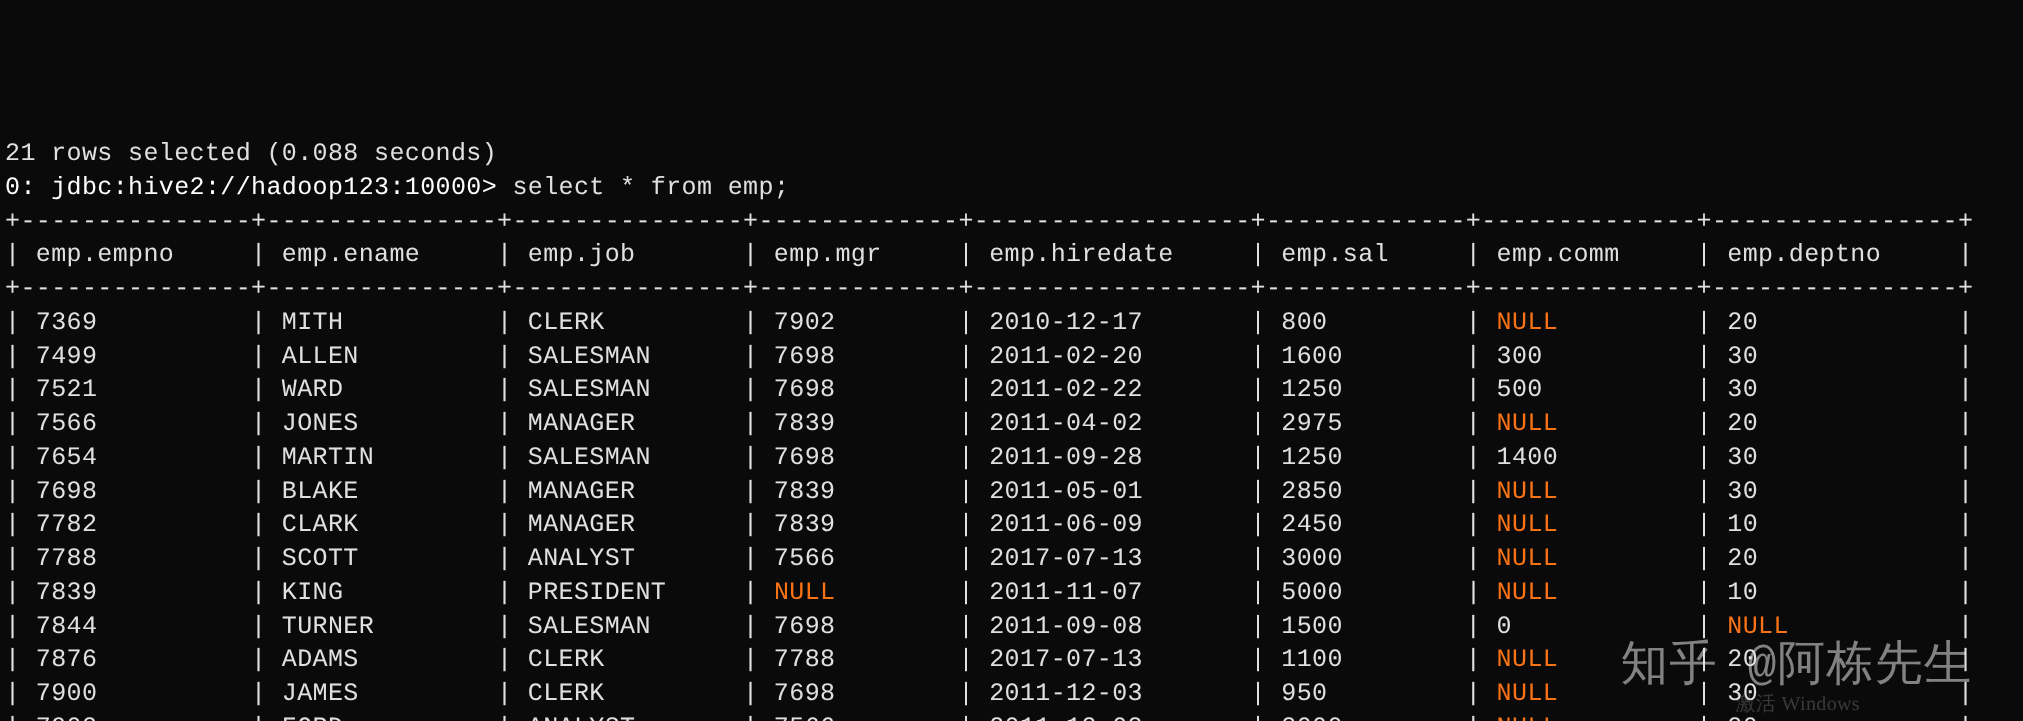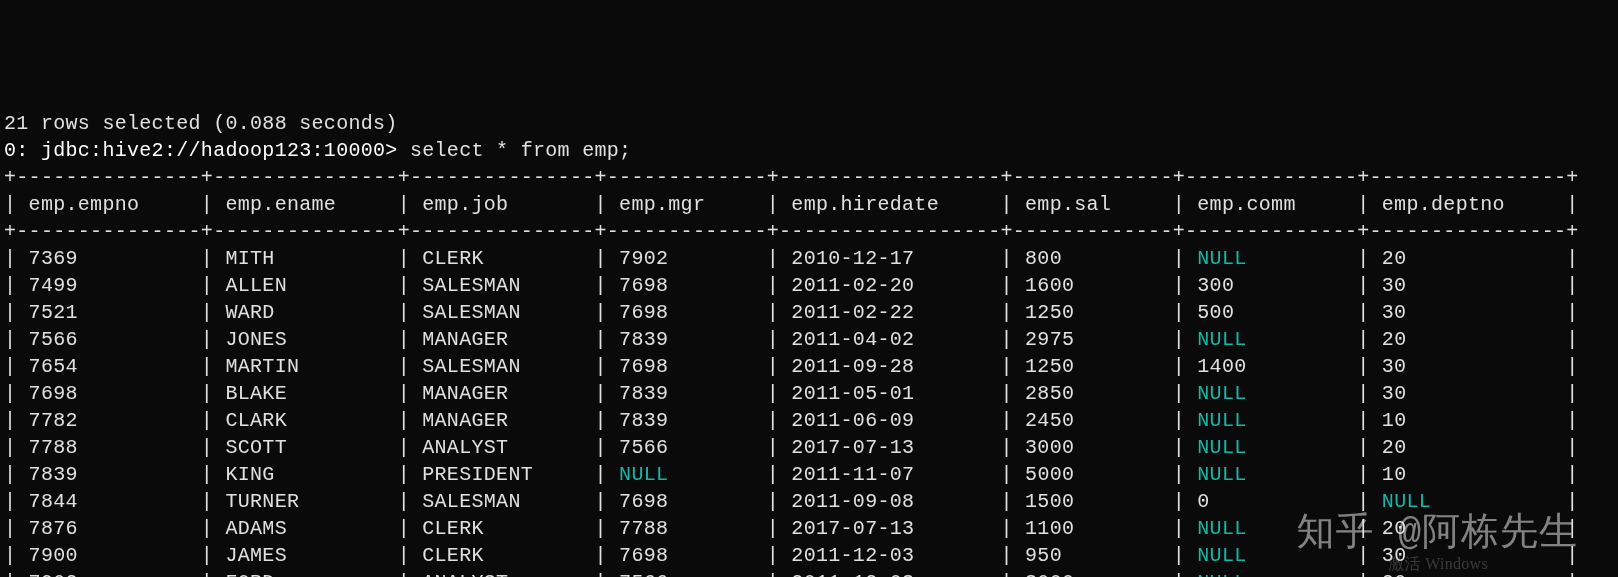--- a/index.html
+++ b/index.html
@@ -9,21 +9,21 @@
       font-family: 'Consolas', 'Monaco', 'Courier New', monospace;
       font-size: 20px;
       line-height: 1.35;
       padding: 2px 4px;
       width: 1618px;
       overflow: hidden;
       white-space: pre;
       letter-spacing: 0.3px;
     }
     .prompt { color: #ffffff; }
-    .null-val { color: #14b8a6; }
+    .null-val { color: #f97316; }
     .watermark {
       position: absolute;
       right: 40px;
       bottom: 18px;
       color: rgba(230,230,230,0.55);
       font-family: Liberation Mono, monospace;
       font-size: 38px;
       font-weight: 500;
       letter-spacing: 1px;
       pointer-events: none;

